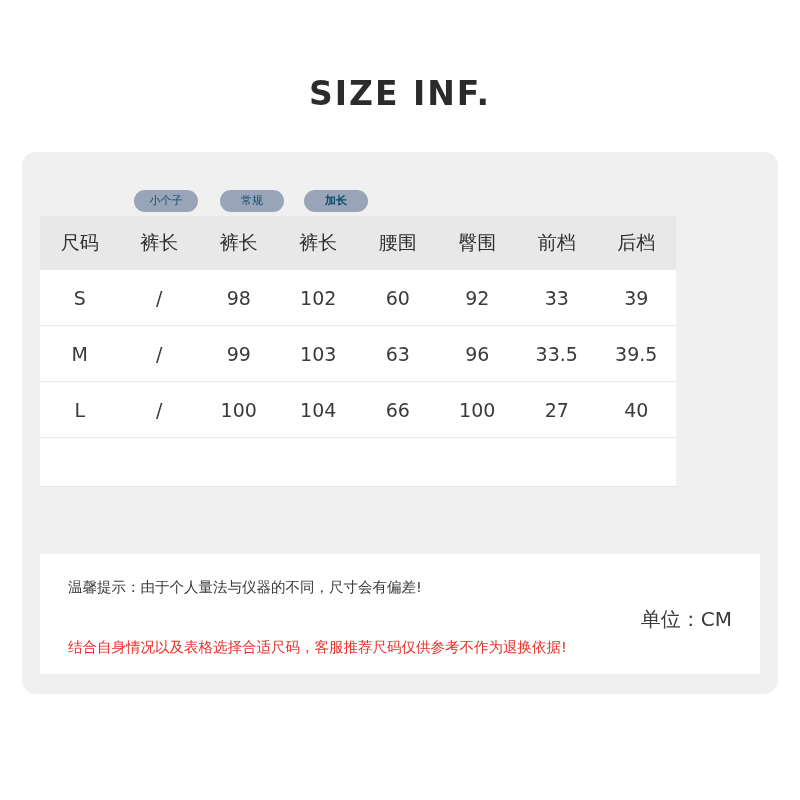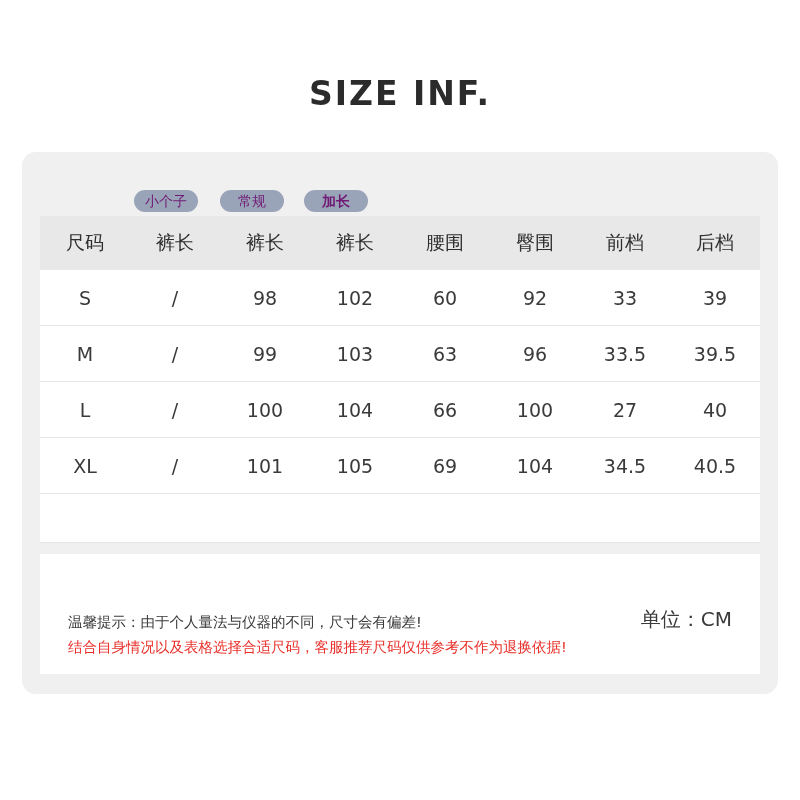--- a/index.html
+++ b/index.html
@@ -54,34 +54,34 @@
     width: 720px;
     height: 28px;
   }
   .pill {
     position: absolute;
     top: 0;
     height: 22px;
     line-height: 22px;
     border-radius: 11px;
     background: #9aa4b8;
-    color: #701a75;
-    font-size: 14px;
+    color: #0c4a6e;
+    font-size: 11px;
     text-align: center;
     font-family: "DejaVu Sans", sans-serif;
   }
   .pill-0 { left: 94px;  width: 64px; }
   .pill-1 { left: 180px; width: 64px; }
   .pill-2 { left: 264px; width: 64px; font-weight: bold; }
 
   table.sizetable {
     position: absolute;
     left: 0;
     top: 26px;
-    width: 720px;
+    width: 636px;
     border-collapse: collapse;
     background: #4c1d95;
     table-layout: fixed;
   }
   table.sizetable th, table.sizetable td {
     text-align: center;
     color: #3a3a3a;
     font-family: "DejaVu Sans", sans-serif;
     font-weight: normal;
   }
@@ -114,21 +114,21 @@
     height: 120px;
   }
   .note-line {
     position: absolute;
     left: 28px;
     font-size: 14.5px;
     color: #3a3a3a;
     font-family: "DejaVu Sans", sans-serif;
     white-space: nowrap;
   }
-  .note-1 { top: 24px; margin-top: 35px; }
+  .note-1 { top: 24px; }
   .note-2 { top: 52px; }
   .note-3 { top: 84px; color: #e8302a; }
   .unit {
     position: absolute;
     right: 28px;
     top: 52px;
     font-size: 20px;
     color: #3a3a3a;
     font-family: "DejaVu Sans", sans-serif;
   }
@@ -187,30 +187,20 @@
         <tr>
           <td>L</td>
           <td>/</td>
           <td>100</td>
           <td>104</td>
           <td>66</td>
           <td>100</td>
           <td>27</td>
           <td>40</td>
         </tr>
-        <tr>
-          <td>XL</td>
-          <td>/</td>
-          <td>101</td>
-          <td>105</td>
-          <td>69</td>
-          <td>104</td>
-          <td>34.5</td>
-          <td>40.5</td>
-        </tr>
         <tr class="spacer-row">
           <td></td>
           <td></td>
           <td></td>
           <td></td>
           <td></td>
           <td></td>
           <td></td>
           <td></td>
         </tr>

